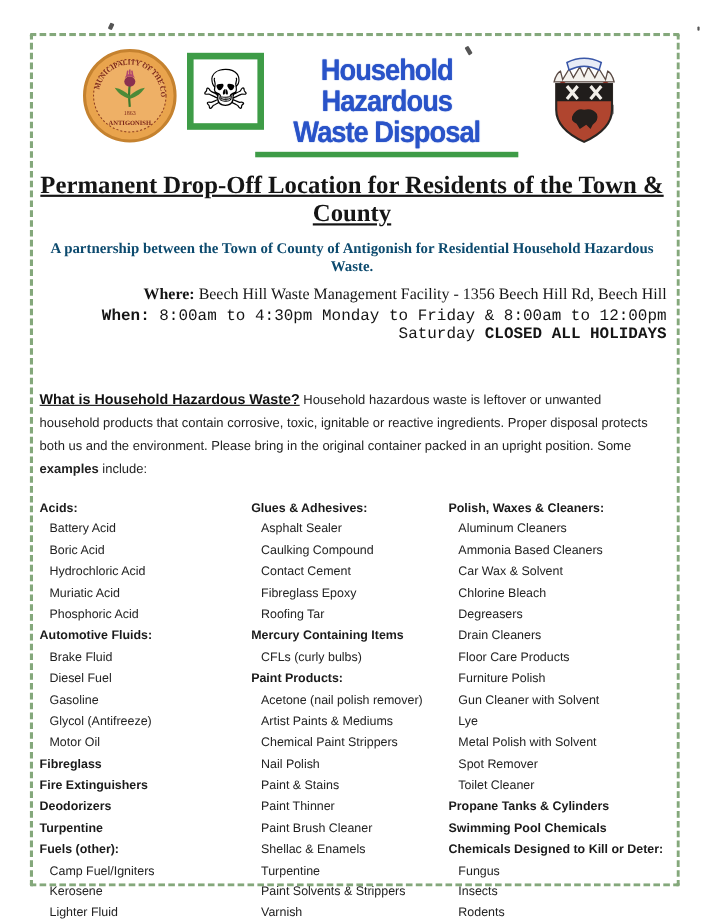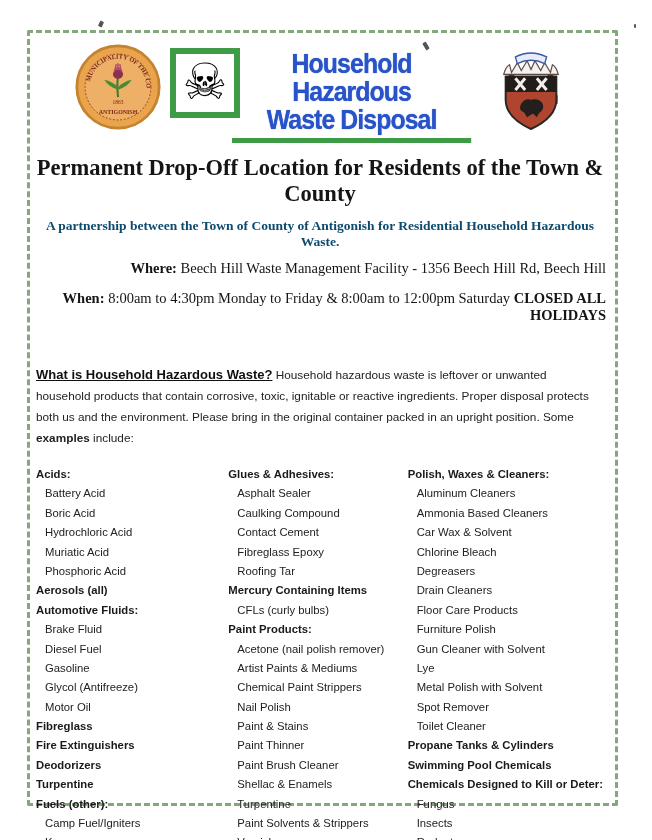--- a/index.html
+++ b/index.html
@@ -29,31 +29,31 @@
     margin-left:-8px;margin-top:2px;text-align:center;
     font-weight:bold;color:#2953c8;font-size:27px;line-height:1.04;
     letter-spacing:-1px;transform:scaleX(.92);transform-origin:left top;
     text-shadow:0 0 1px #2953c8;
     border-bottom:5px solid #3e9c47;padding:0 4px 4px 4px;
   }
 
   
   .main-title{
     font-family:"Liberation Serif",serif;font-weight:bold;font-size:22.5px;
-    text-align:center;margin-top:6px;color:#151515;
+    text-align:center;margin-top:6px;color:#151515;text-decoration:underline;
   }
   .partnership{
     font-family:"Liberation Serif",serif;font-weight:bold;font-size:13.5px;
     text-align:center;margin-top:11px;color:#0c4a6e;
   }
   .where-line,.when-line{
     font-family:"Liberation Serif",serif;font-size:14.5px;text-align:right;color:#151515;
   }
   .where-line{margin-top:10px;}
-  .when-line{margin-top:13px;}
+  .when-line{margin-top:3px;font-family:Liberation Mono, monospace;}
   .lbl{font-weight:bold;}
   .when-bold{font-weight:bold;}
 
   
   .intro{margin:40px 4px 0 2px;font-size:11.8px;line-height:21px;color:#222;}
   .intro-heading{font-weight:bold;font-size:13px;text-decoration:underline;color:#111;}
   .intro b{font-weight:bold;}
 
   
   .columns{display:flex;margin-top:16px;padding-left:2px;}
@@ -133,21 +133,20 @@
     <div class="intro"><span class="intro-heading">What is Household Hazardous Waste?</span><span> Household hazardous waste is leftover or unwanted household products that contain corrosive, toxic, ignitable or reactive   ingredients. Proper disposal protects both us and the environment. Please bring in the original container packed in an upright position. Some </span><b>examples</b><span> include:</span></div>
 
     <div class="columns">
       <div class="col col-0">
           <div class="group-header">Acids:</div>
           <div class="group-item">Battery Acid</div>
           <div class="group-item">Boric Acid</div>
           <div class="group-item">Hydrochloric Acid</div>
           <div class="group-item">Muriatic Acid</div>
           <div class="group-item">Phosphoric Acid</div>
-          <div class="group-header">Aerosols (all)</div>
           <div class="group-header">Automotive Fluids:</div>
           <div class="group-item">Brake Fluid</div>
           <div class="group-item">Diesel Fuel</div>
           <div class="group-item">Gasoline</div>
           <div class="group-item">Glycol (Antifreeze)</div>
           <div class="group-item">Motor Oil</div>
           <div class="group-header">Fibreglass</div>
           <div class="group-header">Fire Extinguishers</div>
           <div class="group-header">Deodorizers</div>
           <div class="group-header">Turpentine</div>

